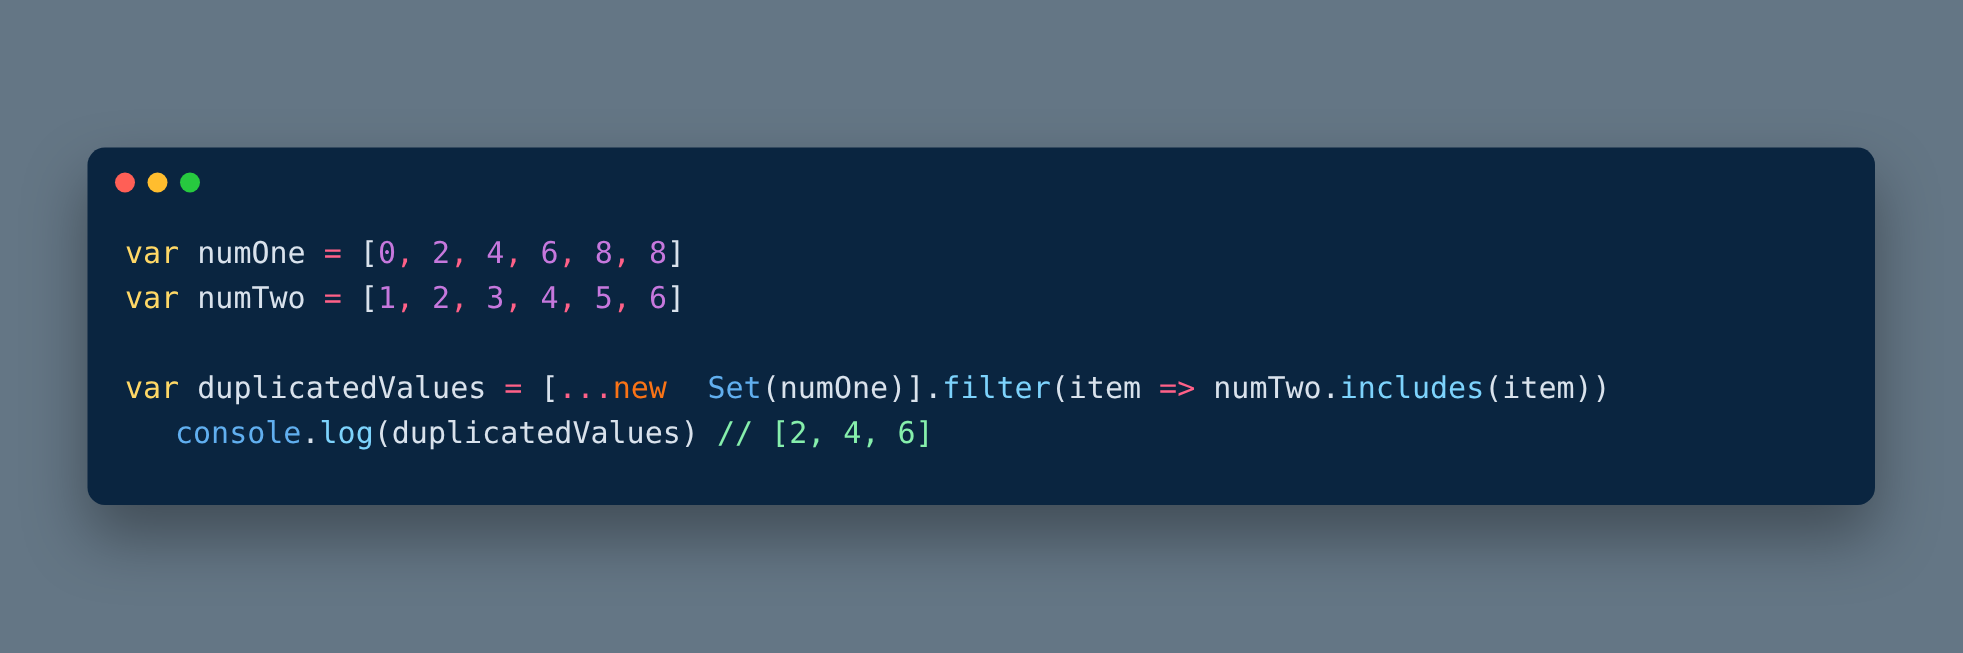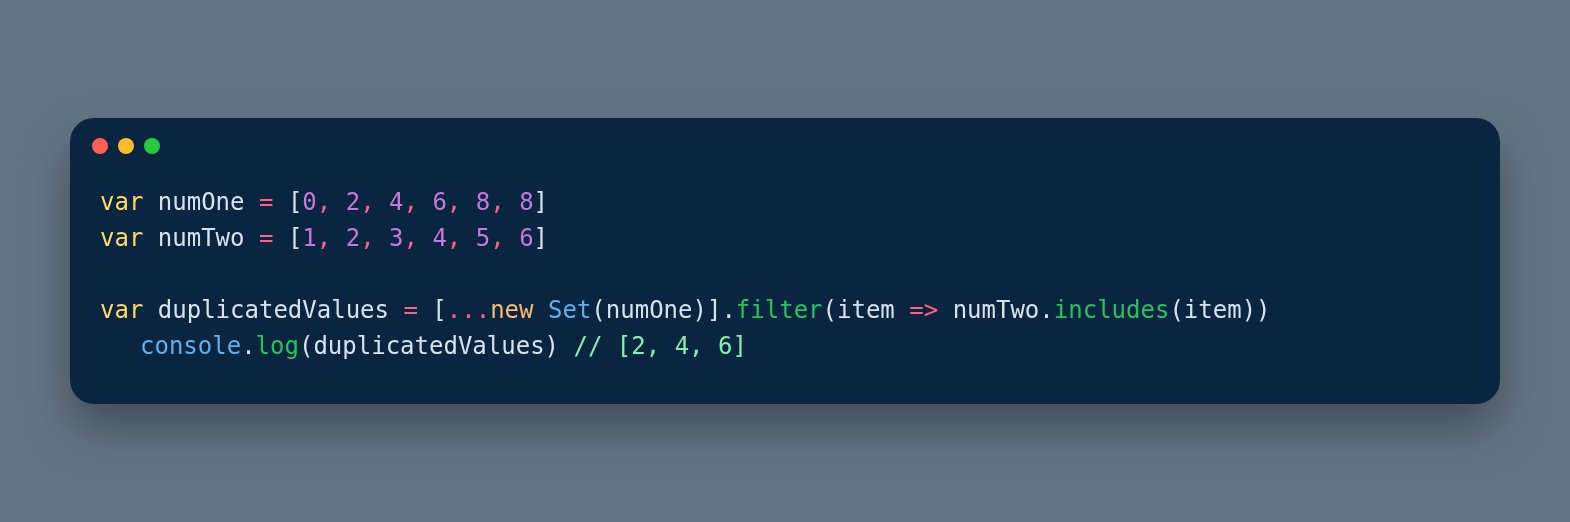--- a/index.html
+++ b/index.html
@@ -7,21 +7,21 @@
   body {
     background: #647685;
     display: flex;
     align-items: center;
     justify-content: center;
     font-family: 'SF Mono', 'Monaco', 'Consolas', 'DejaVu Sans Mono', monospace;
   }
   .window {
     width: 1430px;
     background: #0a2540;
-    border-radius: 24px;
+    border-radius: 14px;
     box-shadow: 0 25px 50px rgba(0,0,0,0.35);
     padding: 0;
     overflow: hidden;
   }
   .titlebar {
     display: flex;
     align-items: center;
     gap: 10px;
     padding: 20px 22px 10px 22px;
   }
@@ -39,23 +39,23 @@
     line-height: 1.5;
     white-space: pre;
     color: #d9e2ec;
     font-weight: 500;
   }
   .tok-kw      { color: #ffd866; }  
   .tok-ident   { color: #d9e2ec; }
   .tok-op      { color: #ff6188; }  
   .tok-punct   { color: #d9e2ec; }
   .tok-num     { color: #c678dd; }
-  .tok-new     { color: #fdba74; }
-  .tok-class   { color: #61afef; }
-  .tok-method  { color: #22c55e; }
+  .tok-new     { color: #f97316; }
+  .tok-class   { color: #61afef; margin-left: 18px; }
+  .tok-method  { color: #7dd3fc; }
   .tok-console { color: #61afef; margin-left: 40px; }
   .tok-comment { color: #86efac; }
 </style>
 </head>
 <body>
 
 <div class="window">
   <div class="titlebar">
     <div class="dot red"></div>
     <div class="dot yellow"></div>

